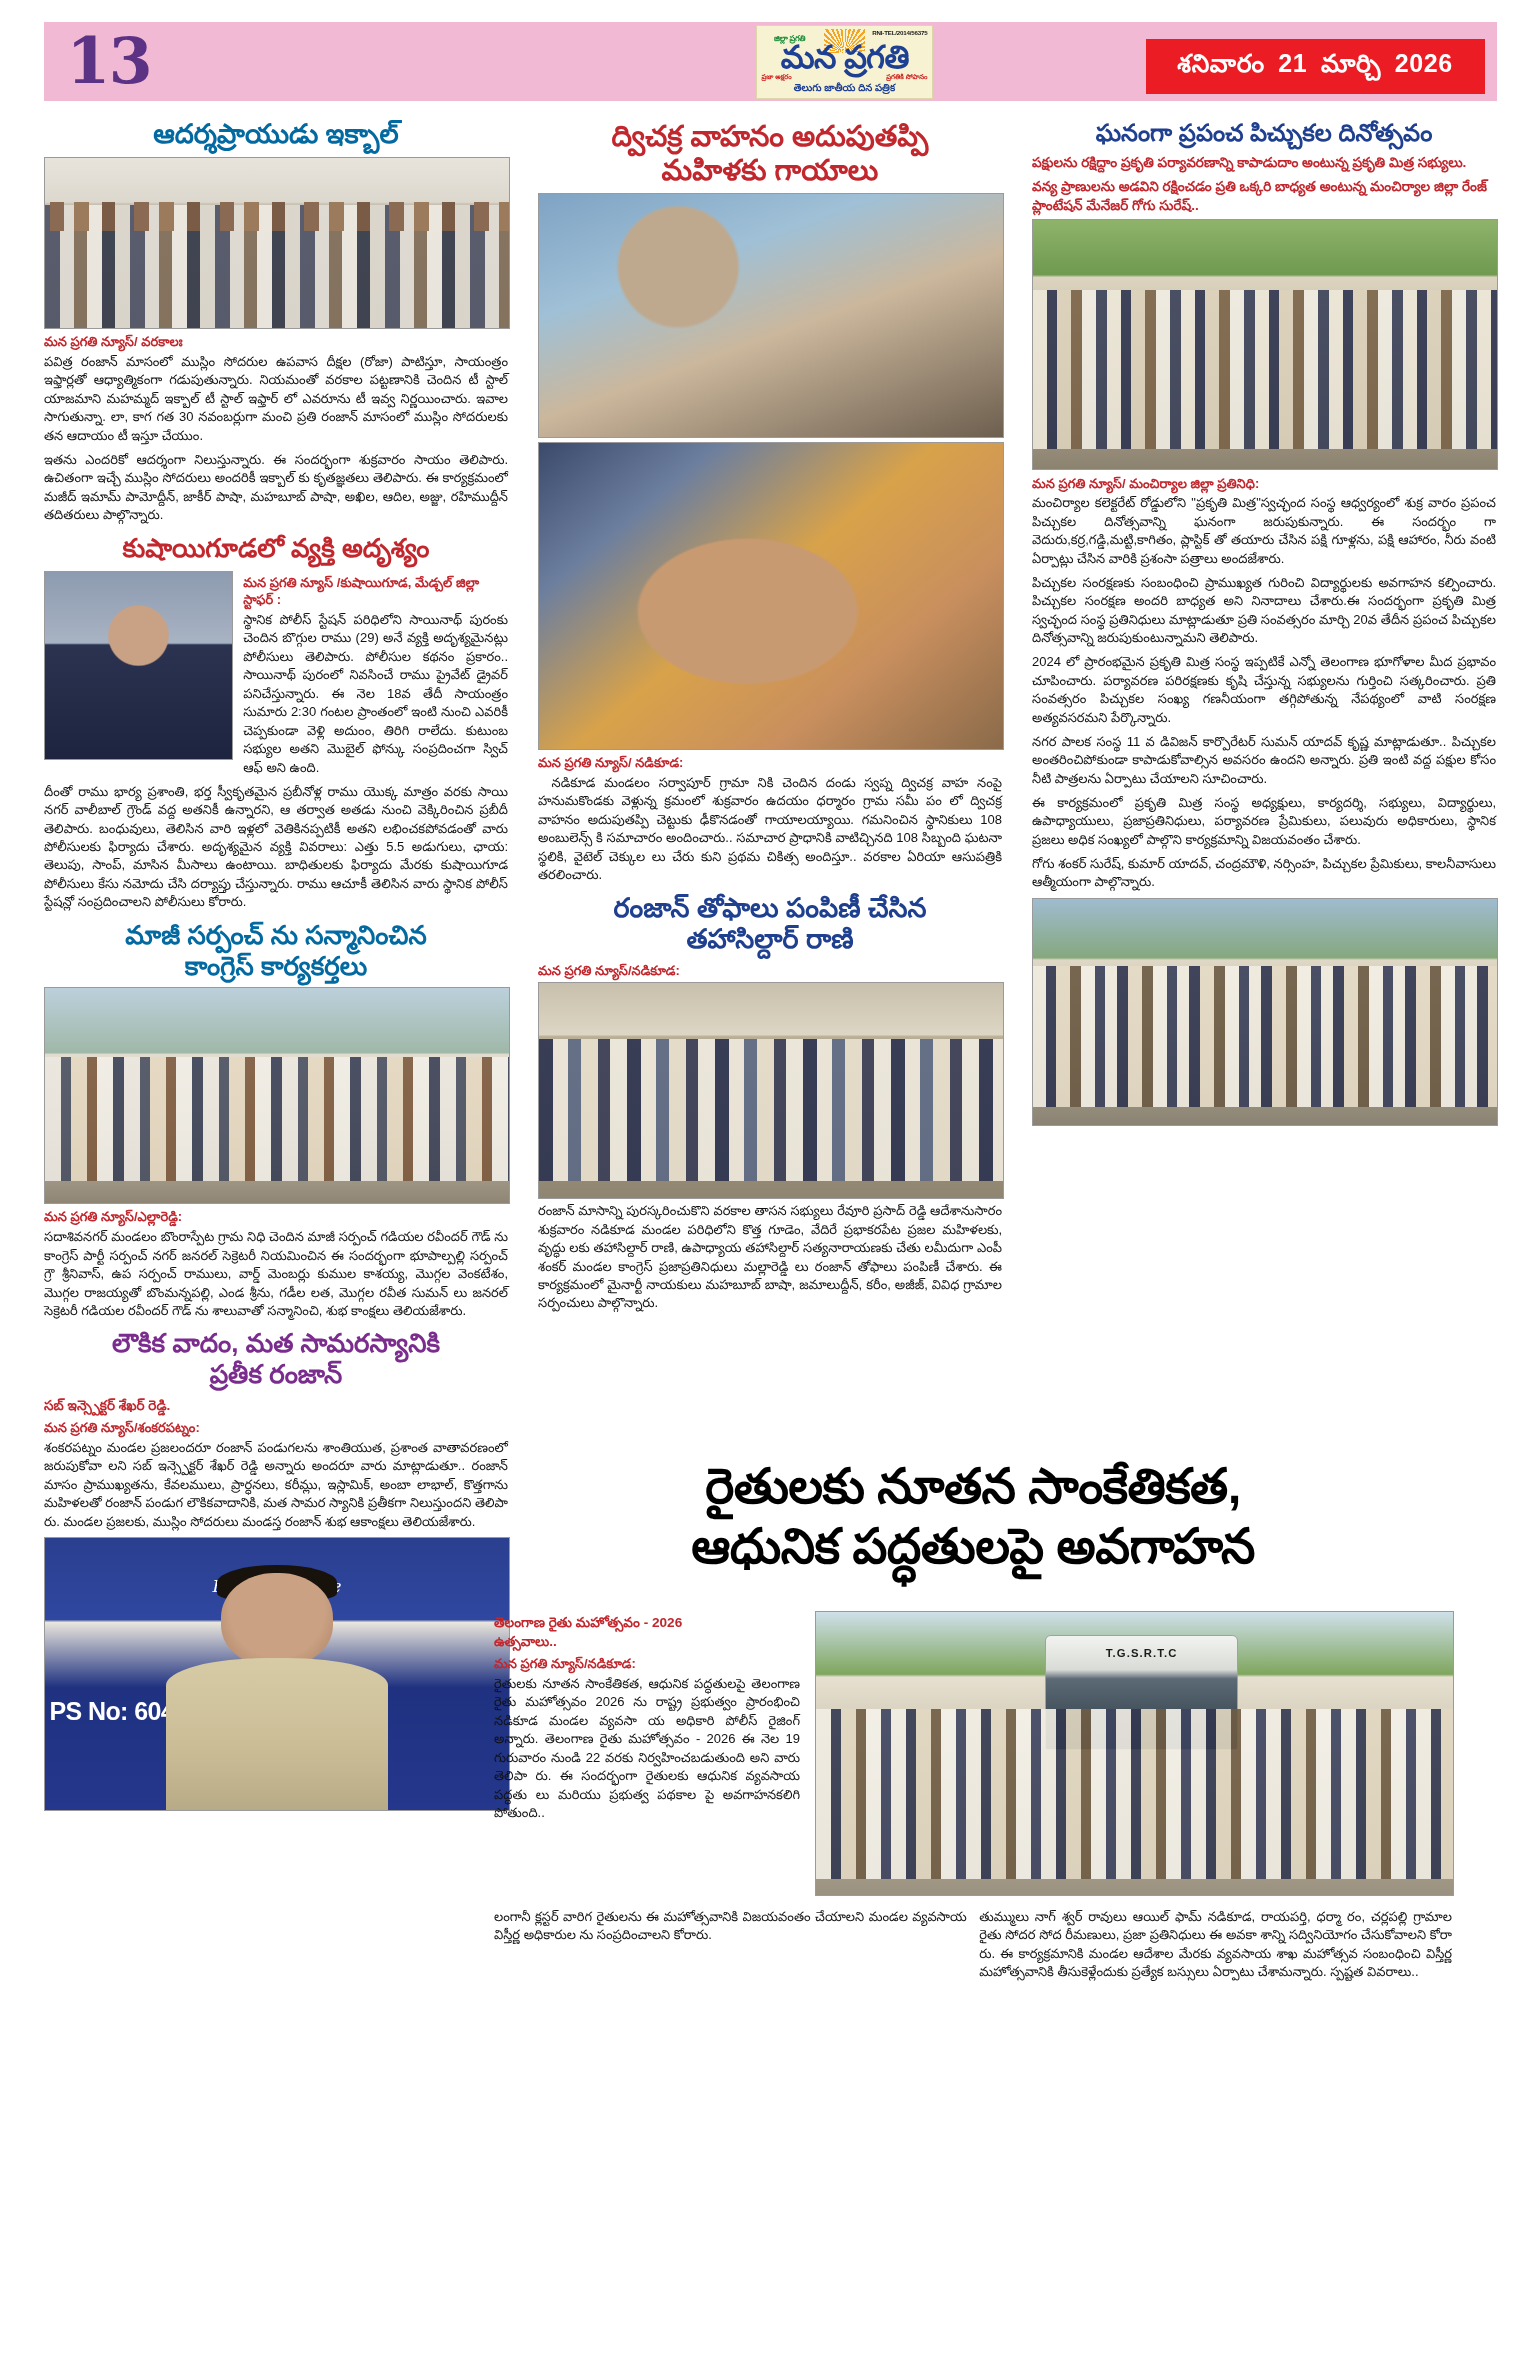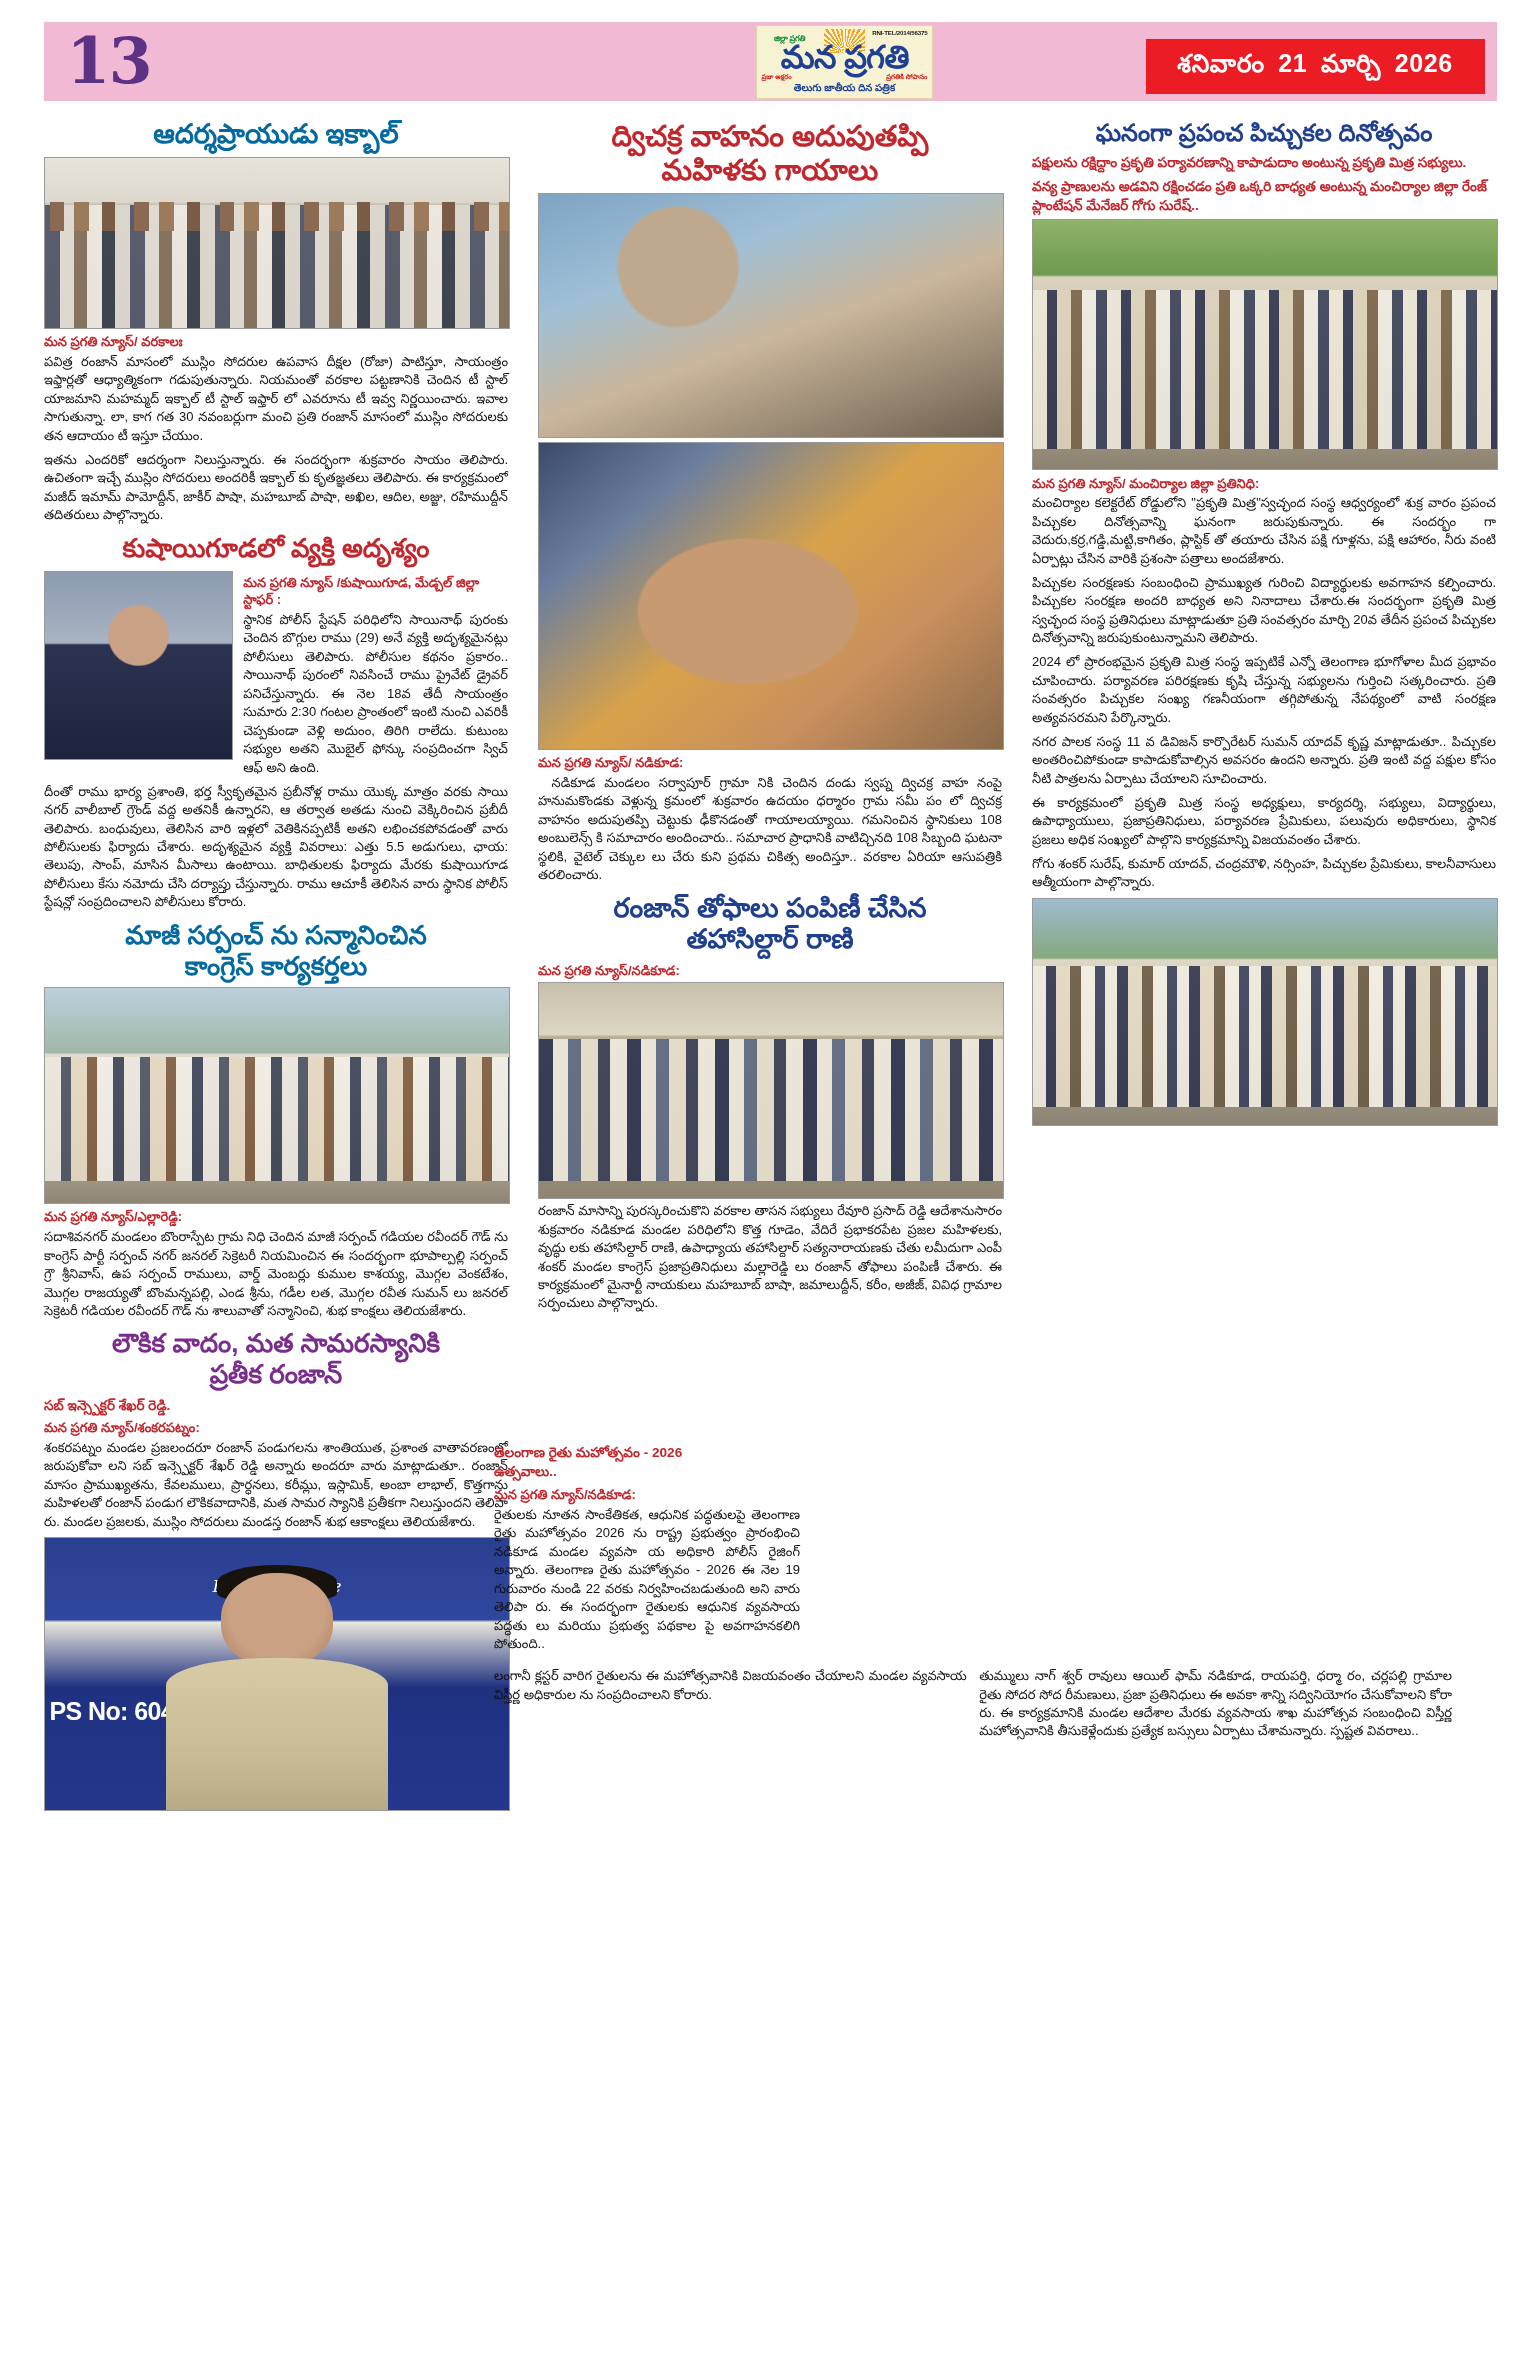--- a/index.html
+++ b/index.html
@@ -473,28 +473,39 @@
       <p class="body">2024 లో ప్రారంభమైన ప్రకృతి మిత్ర సంస్థ ఇప్పటికే ఎన్నో తెలంగాణ భూగోళాల మీద ప్రభావం చూపించారు. పర్యావరణ పరిరక్షణకు కృషి చేస్తున్న సభ్యులను గుర్తించి సత్కరించారు. ప్రతి సంవత్సరం పిచ్చుకల సంఖ్య గణనీయంగా తగ్గిపోతున్న నేపథ్యంలో వాటి సంరక్షణ అత్యవసరమని పేర్కొన్నారు.</p>
       <p class="body">నగర పాలక సంస్థ 11 వ డివిజన్ కార్పొరేటర్ సుమన్ యాదవ్ కృష్ణ మాట్లాడుతూ.. పిచ్చుకల అంతరించిపోకుండా కాపాడుకోవాల్సిన అవసరం ఉందని అన్నారు. ప్రతి ఇంటి వద్ద పక్షుల కోసం నీటి పాత్రలను ఏర్పాటు చేయాలని సూచించారు.</p>
       <p class="body">ఈ కార్యక్రమంలో ప్రకృతి మిత్ర సంస్థ అధ్యక్షులు, కార్యదర్శి, సభ్యులు, విద్యార్థులు, ఉపాధ్యాయులు, ప్రజాప్రతినిధులు, పర్యావరణ ప్రేమికులు, పలువురు అధికారులు, స్థానిక ప్రజలు అధిక సంఖ్యలో పాల్గొని కార్యక్రమాన్ని విజయవంతం చేశారు.</p>
       <p class="body">గోగు శంకర్ సురేష్, కుమార్ యాదవ్, చంద్రమౌళి, నర్సింహ, పిచ్చుకల ప్రేమికులు, కాలనీవాసులు ఆత్మీయంగా పాల్గొన్నారు.</p>
       <div class="photo ph-rally" style="height:226px"></div>
     </article>
   </div>
 </div>
 
 <div class="bigband">
+  <h1 class="bigtitle">
+    <span>రైతులకు నూతన సాంకేతికత,</span><br>
+    <span>ఆధునిక పద్ధతులపై అవగాహన</span>
+  </h1>
 
   <div style="display:flex; gap:14.7px; margin-top:16px;">
     <div style="flex:0 0 306px;">
       <div class="kicker" style="margin-bottom:0">తెలంగాణ రైతు మహోత్సవం  -  2026</div>
       <div class="kicker" style="margin-top:0">ఉత్సవాలు..</div>
       <div class="byline">మన ప్రగతి న్యూస్/నడికూడ:</div>
       <p class="body">రైతులకు నూతన సాంకేతికత, ఆధునిక పద్ధతులపై తెలంగాణ రైతు మహోత్సవం 2026 ను రాష్ట్ర ప్రభుత్వం ప్రారంభించి నడికూడ మండల వ్యవసా య అధికారి పోలీస్ రైజింగ్ అన్నారు. తెలంగాణ రైతు మహోత్సవం - 2026 ఈ నెల 19 గురువారం నుండి 22 వరకు నిర్వహించబడుతుంది అని వారు తెలిపా రు. ఈ సందర్భంగా రైతులకు ఆధునిక వ్యవసాయ పద్ధతు లు మరియు ప్రభుత్వ పథకాల పై అవగాహనకలిగి పోతుంది..</p>
     </div>
+    <div style="flex:1;">
+      <div class="photo ph-bus" style="height:283px">
+        <div class="bus-body">
+          <div class="bus-label">T.G.S.R.T.C</div>
+        </div>
+      </div>
+    </div>
   </div>
 
   <div class="sub3" style="margin-top:8px;">
     <div>
       <p class="body">లంగానీ క్లస్టర్ వారిగ రైతులను ఈ మహోత్సవానికి విజయవంతం చేయాలని మండల వ్యవసాయ విస్తీర్ణ అధికారుల ను సంప్రదించాలని కోరారు.</p>
     </div>
     <div>
       <p class="body">తుమ్ములు నాగ్ శ్వర్ రావులు ఆయిల్ ఫామ్ నడికూడ, రాయపర్తి, ధర్మా రం, చర్లపల్లి గ్రామాల రైతు సోదర సోద రీమణులు, ప్రజా ప్రతినిధులు ఈ అవకా శాన్ని సద్వినియోగం చేసుకోవాలని కోరా రు. ఈ కార్యక్రమానికి మండల ఆదేశాల మేరకు వ్యవసాయ శాఖ మహోత్సవ సంబంధించి విస్తీర్ణ మహోత్సవానికి తీసుకెళ్లేందుకు ప్రత్యేక బస్సులు ఏర్పాటు చేశామన్నారు. స్పష్టత వివరాలు..</p>
     </div>
   </div>

